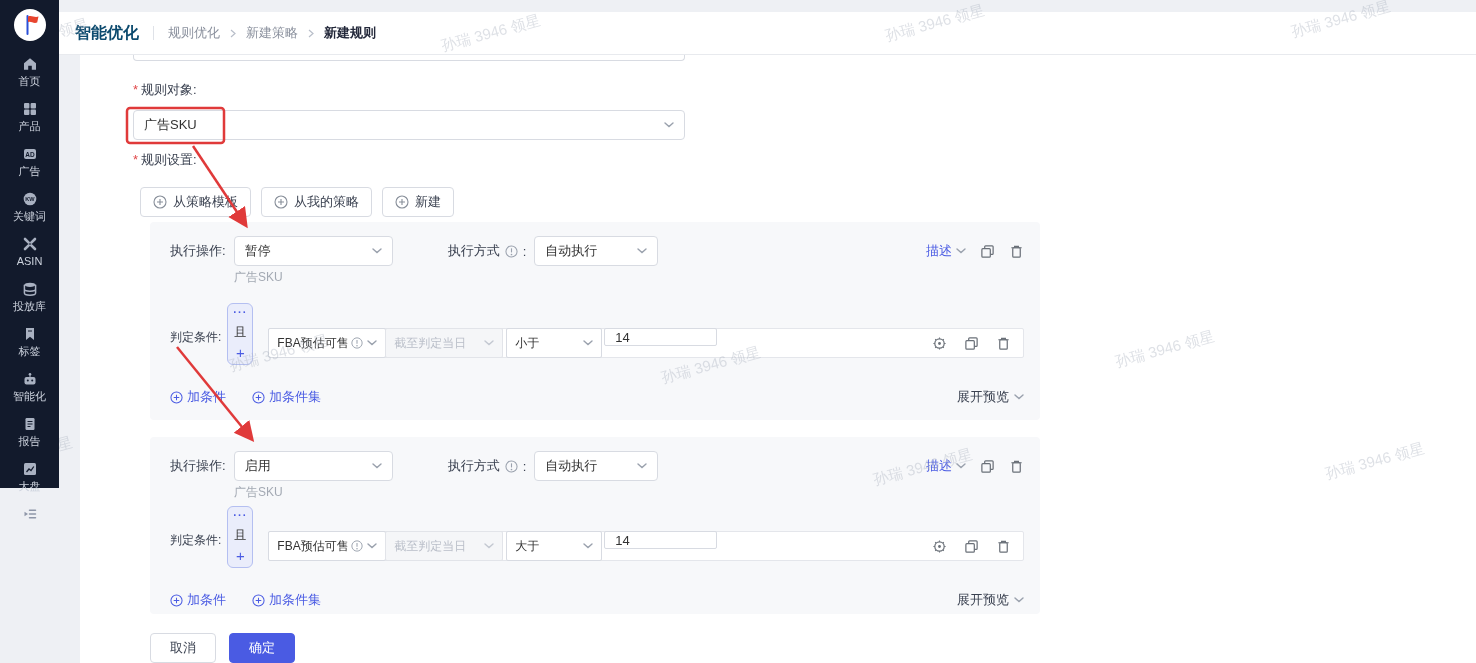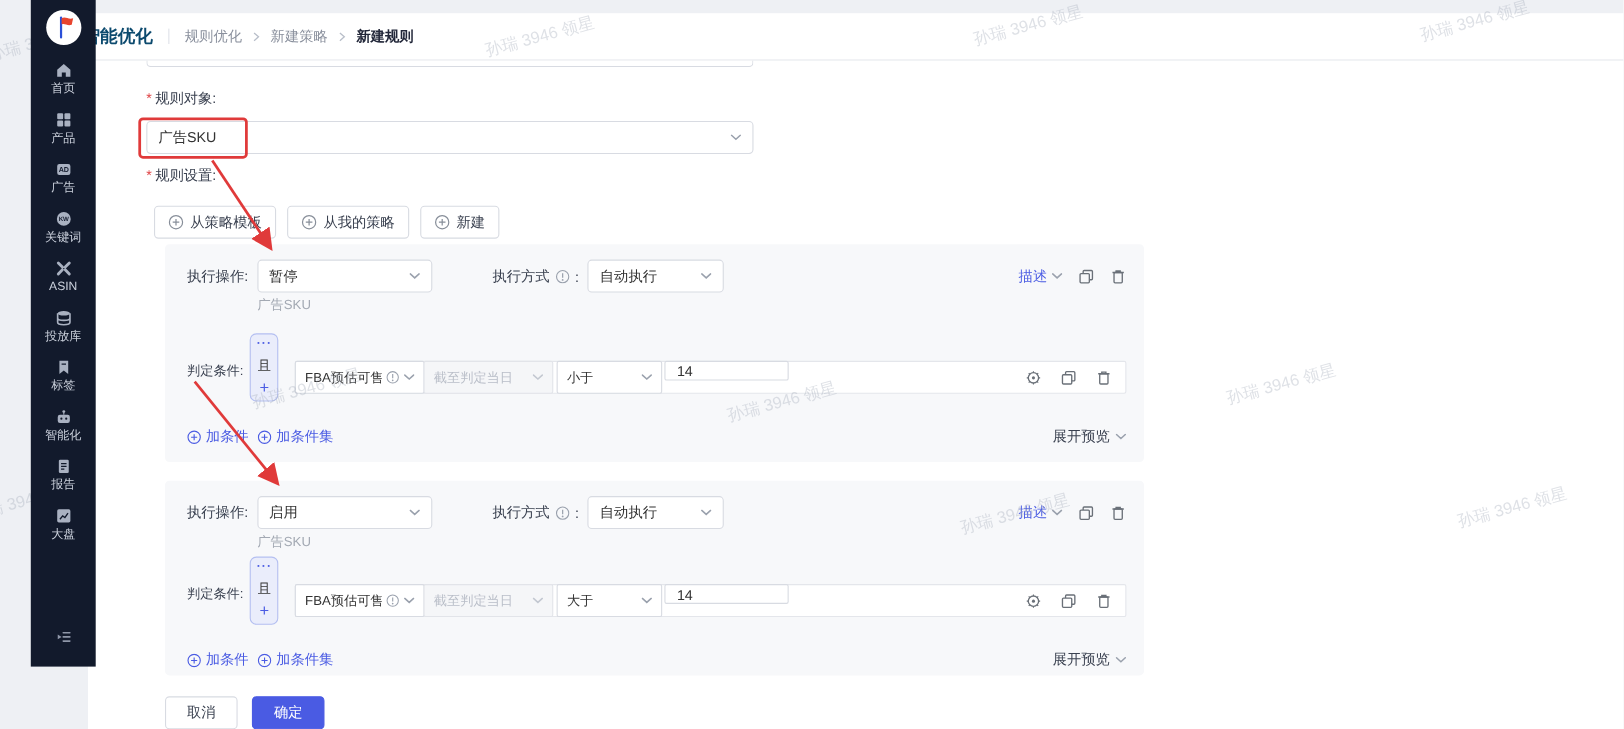--- a/index.html
+++ b/index.html
@@ -1,20 +1,20 @@
 <!DOCTYPE html>
 <html><head>
 <meta charset="utf-8">
 <style>
   html,body{margin:0;padding:0;}
   body{width:1476px;height:663px;position:relative;overflow:hidden;background:#eef0f4;
        font-family:"Liberation Sans","DejaVu Sans",sans-serif;}
   
-  .sidebar{position:absolute;left:0;top:0;width:59px;height:606px;background:#121a2c;z-index:60;
-           display:flex;flex-direction:column;align-items:center;padding-top:8px;box-sizing:border-box;margin-left:28px;}
+  .sidebar{position:absolute;left:0;top:0;width:59px;height:488px;background:#121a2c;z-index:60;
+           display:flex;flex-direction:column;align-items:center;padding-top:8px;box-sizing:border-box;}
   .logo{width:34px;height:34px;margin-bottom:14px;cursor:pointer;}
   .s-item{display:flex;flex-direction:column;align-items:center;gap:4px;margin-bottom:14px;cursor:pointer;}
   .s-ico{height:16px;}
   .s-ico svg{width:16px;height:16px;display:block;}
   .s-lbl{font-size:11px;color:#cbd1dc;line-height:1;white-space:nowrap;}
   .collapse{margin-top:auto;margin-bottom:14px;cursor:pointer;}
   
   .topbar{position:absolute;left:59px;top:12px;width:1417px;height:43px;background:#fff;
           border-bottom:1px solid #e8eaee;z-index:2;display:flex;align-items:center;
           padding-left:16px;box-sizing:border-box;}
@@ -72,21 +72,21 @@
   .seg-field{width:118px;}
   .seg-field .t{max-width:72px;overflow:hidden;white-space:nowrap;}
   .seg-right{display:flex;align-items:center;gap:4px;}
   .seg-dis{width:118px;background:#f5f6f8;color:#b9bec8;border-color:#e2e4e9;cursor:default;}
   .seg-op{width:96px;margin-left:3px;}
   .seg-val{width:113px;margin-left:2px;border:1px solid #d8dbe2;border-radius:2px;height:18px;
            box-sizing:border-box;padding:0 10px;font-size:13px;color:#333;margin-top:-1px;outline:none;
            font-family:"Liberation Sans","DejaVu Sans",sans-serif;}
   .strip-icons{margin-left:auto;align-self:center;display:flex;gap:17px;margin-right:12px;}
   .foot-row{display:flex;align-items:center;margin-top:23px;}
-  .add-links{display:flex;gap:8px;}
+  .add-links{display:flex;gap:26px;}
   .add-link{display:flex;align-items:center;gap:4px;font-size:13px;color:#4a5be3;cursor:pointer;}
   .expand{margin-left:auto;display:flex;align-items:center;gap:5px;font-size:13px;color:#3a4150;cursor:pointer;}
   
   .footer{position:absolute;left:70px;top:578px;display:flex;gap:13px;}
   .btn{height:30px;min-width:66px;border-radius:4px;font-size:13px;display:flex;align-items:center;
        justify-content:center;padding:0 18px;cursor:pointer;box-sizing:border-box;}
   .btn-cancel{background:#fff;border:1px solid #d8dbe2;color:#3a4150;}
   .btn-primary{background:#4a5be3;color:#fff;border:1px solid #4a5be3;text-align:center;}
   
   .wm{position:absolute;font-size:15px;color:rgba(168,176,190,0.38);transform:rotate(-15deg);

